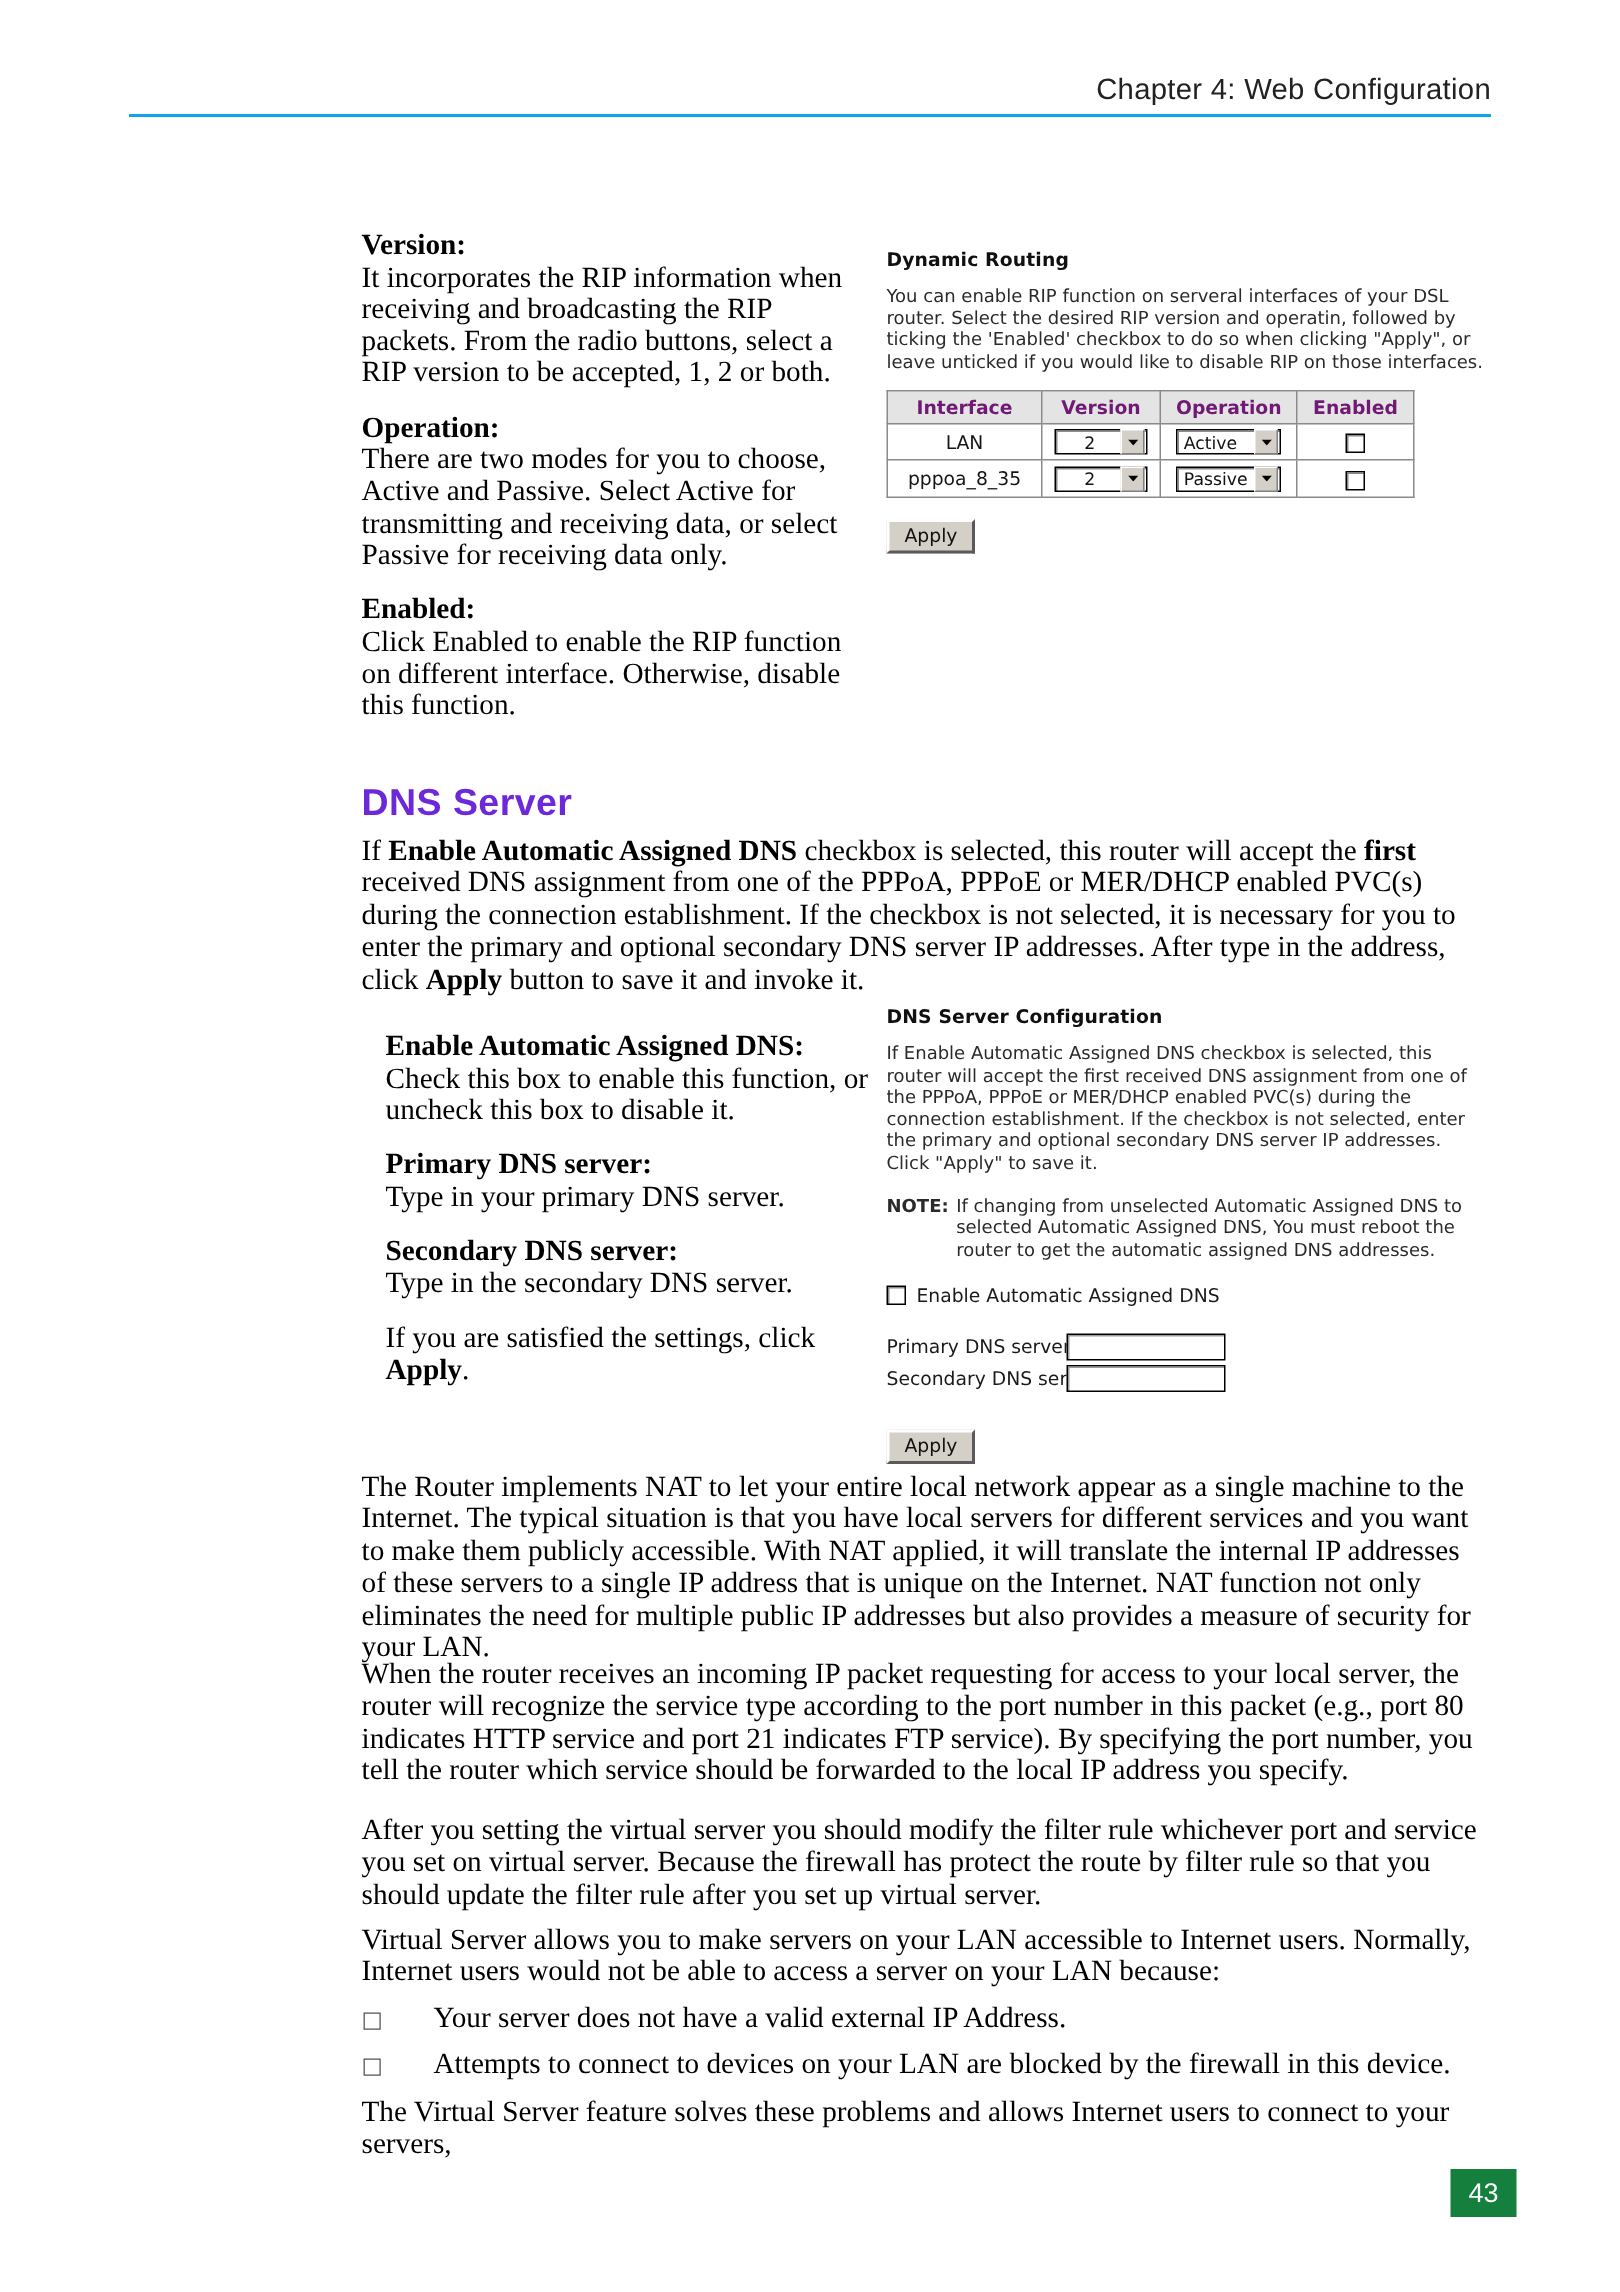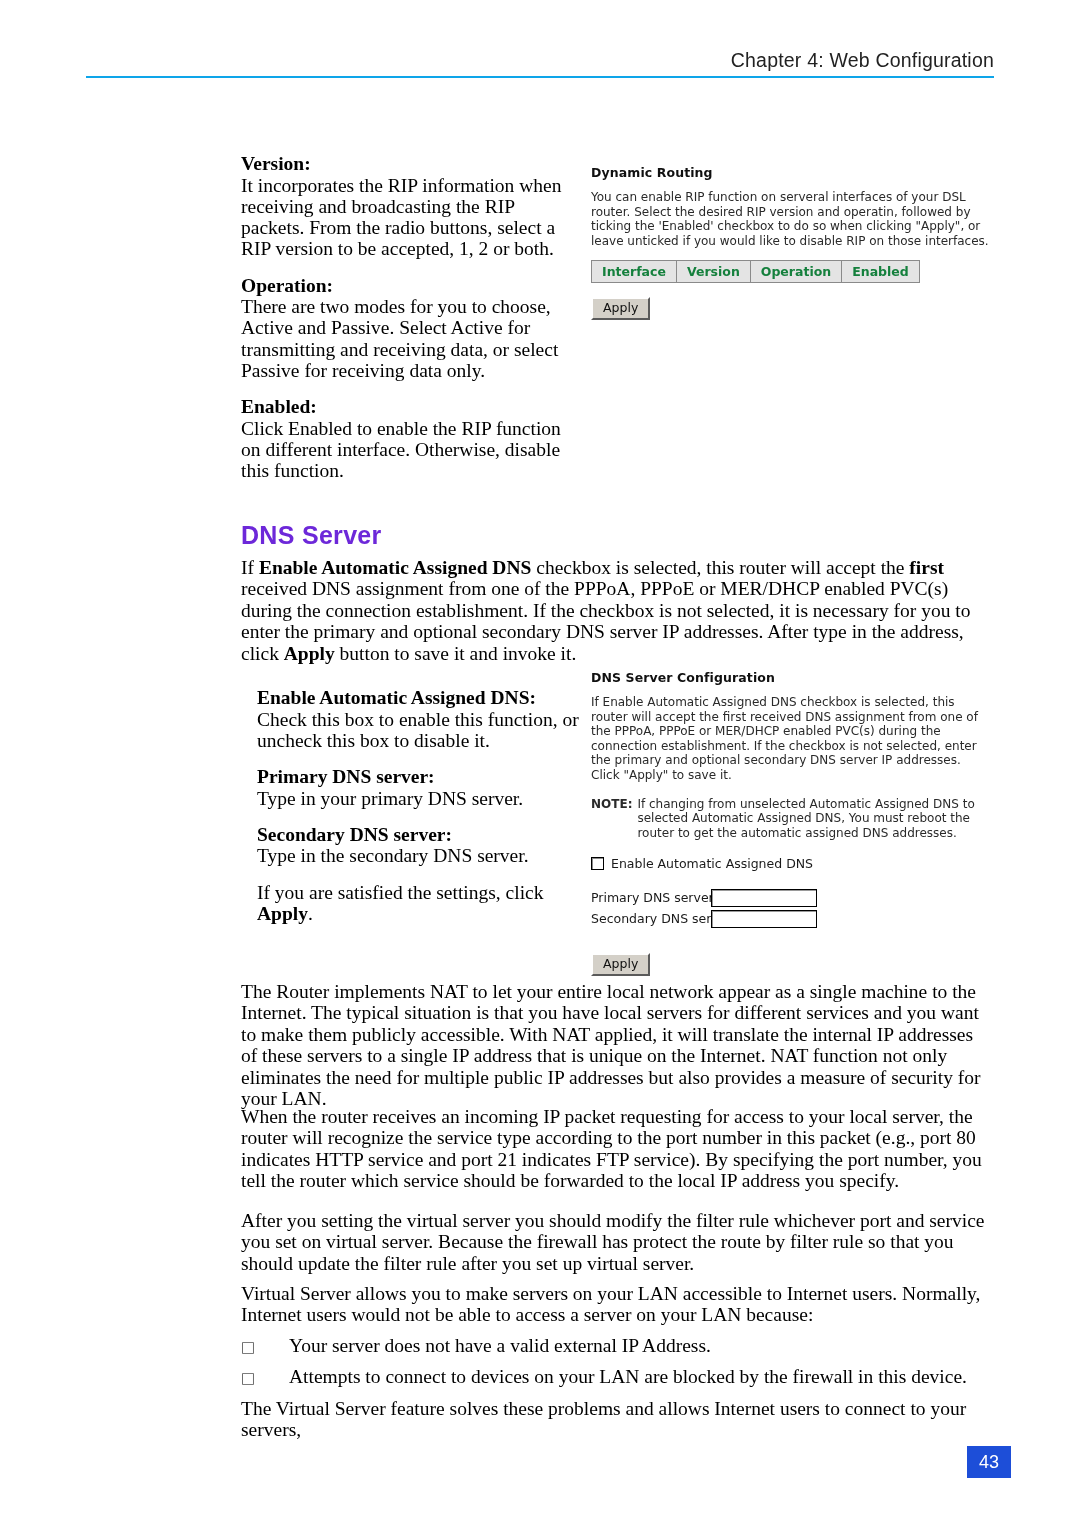--- a/index.html
+++ b/index.html
@@ -165,21 +165,21 @@
     border: 1px solid #8a8a8a;
   }
   table.rip-table th {
     font-family: "DejaVu Sans", sans-serif;
     font-weight: bold;
     font-size: 12.5px;
     background: #e4e4e4;
     border: 1px solid #8a8a8a;
     padding: 3px 10px;
     text-align: center;
-    color: #15803d;
+    color: #701a75;
   }
   table.rip-table td {
     border: 1px solid #8a8a8a;
     padding: 3px 8px;
     text-align: center;
     font-family: "DejaVu Sans", sans-serif;
     font-size: 12.5px;
     background: #ffffff;
     color: #151515;
   }
@@ -287,21 +287,21 @@
   .dns-field-row .w-text { width: 106px; }
   .dns-apply { margin-top: 24px; }
 
   
   .page-number {
     position: absolute;
     left: 967px;
     top: 1446px;
     width: 44px;
     height: 32px;
-    background: #1d4ed8;
+    background: #15803d;
     color: #ffffff;
     font-family: "Liberation Sans", sans-serif;
     font-size: 18px;
     display: flex;
     align-items: center;
     justify-content: center;
   }
 
   b, strong { font-weight: bold; }
 </style>
@@ -361,20 +361,72 @@
     <table class="rip-table">
       <thead>
         <tr>
           <th>Interface</th>
           <th>Version</th>
           <th>Operation</th>
           <th>Enabled</th>
         </tr>
       </thead>
       <tbody>
+        <tr>
+          <td class="iface-cell">LAN</td>
+          <td>
+            <span class="w-select version">
+              <span class="sel-text">2</span>
+              <span class="arrow-btn">
+                <svg width="7" height="4" viewBox="0 0 7 4">
+                    <polygon points="0,0 7,0 3.5,4" fill="#000"></polygon>
+                  </svg>
+              </span>
+            </span>
+          </td>
+          <td>
+            <span class="w-select operation">
+              <span class="sel-text">Active</span>
+              <span class="arrow-btn">
+                <svg width="7" height="4" viewBox="0 0 7 4">
+                    <polygon points="0,0 7,0 3.5,4" fill="#000"></polygon>
+                  </svg>
+              </span>
+            </span>
+          </td>
+          <td>
+            <span class="w-checkbox"></span>
+          </td>
+        </tr>
+        <tr>
+          <td class="iface-cell">pppoa_8_35</td>
+          <td>
+            <span class="w-select version">
+              <span class="sel-text">2</span>
+              <span class="arrow-btn">
+                <svg width="7" height="4" viewBox="0 0 7 4">
+                    <polygon points="0,0 7,0 3.5,4" fill="#000"></polygon>
+                  </svg>
+              </span>
+            </span>
+          </td>
+          <td>
+            <span class="w-select operation">
+              <span class="sel-text">Passive</span>
+              <span class="arrow-btn">
+                <svg width="7" height="4" viewBox="0 0 7 4">
+                    <polygon points="0,0 7,0 3.5,4" fill="#000"></polygon>
+                  </svg>
+              </span>
+            </span>
+          </td>
+          <td>
+            <span class="w-checkbox"></span>
+          </td>
+        </tr>
       </tbody>
     </table>
 
     <div style="margin-top:14px;">
       <span class="w-button">Apply</span>
     </div>
   </div>
 
   <div class="figure" id="fig-dns-config">
     <p class="fig-title">DNS Server Configuration</p>

